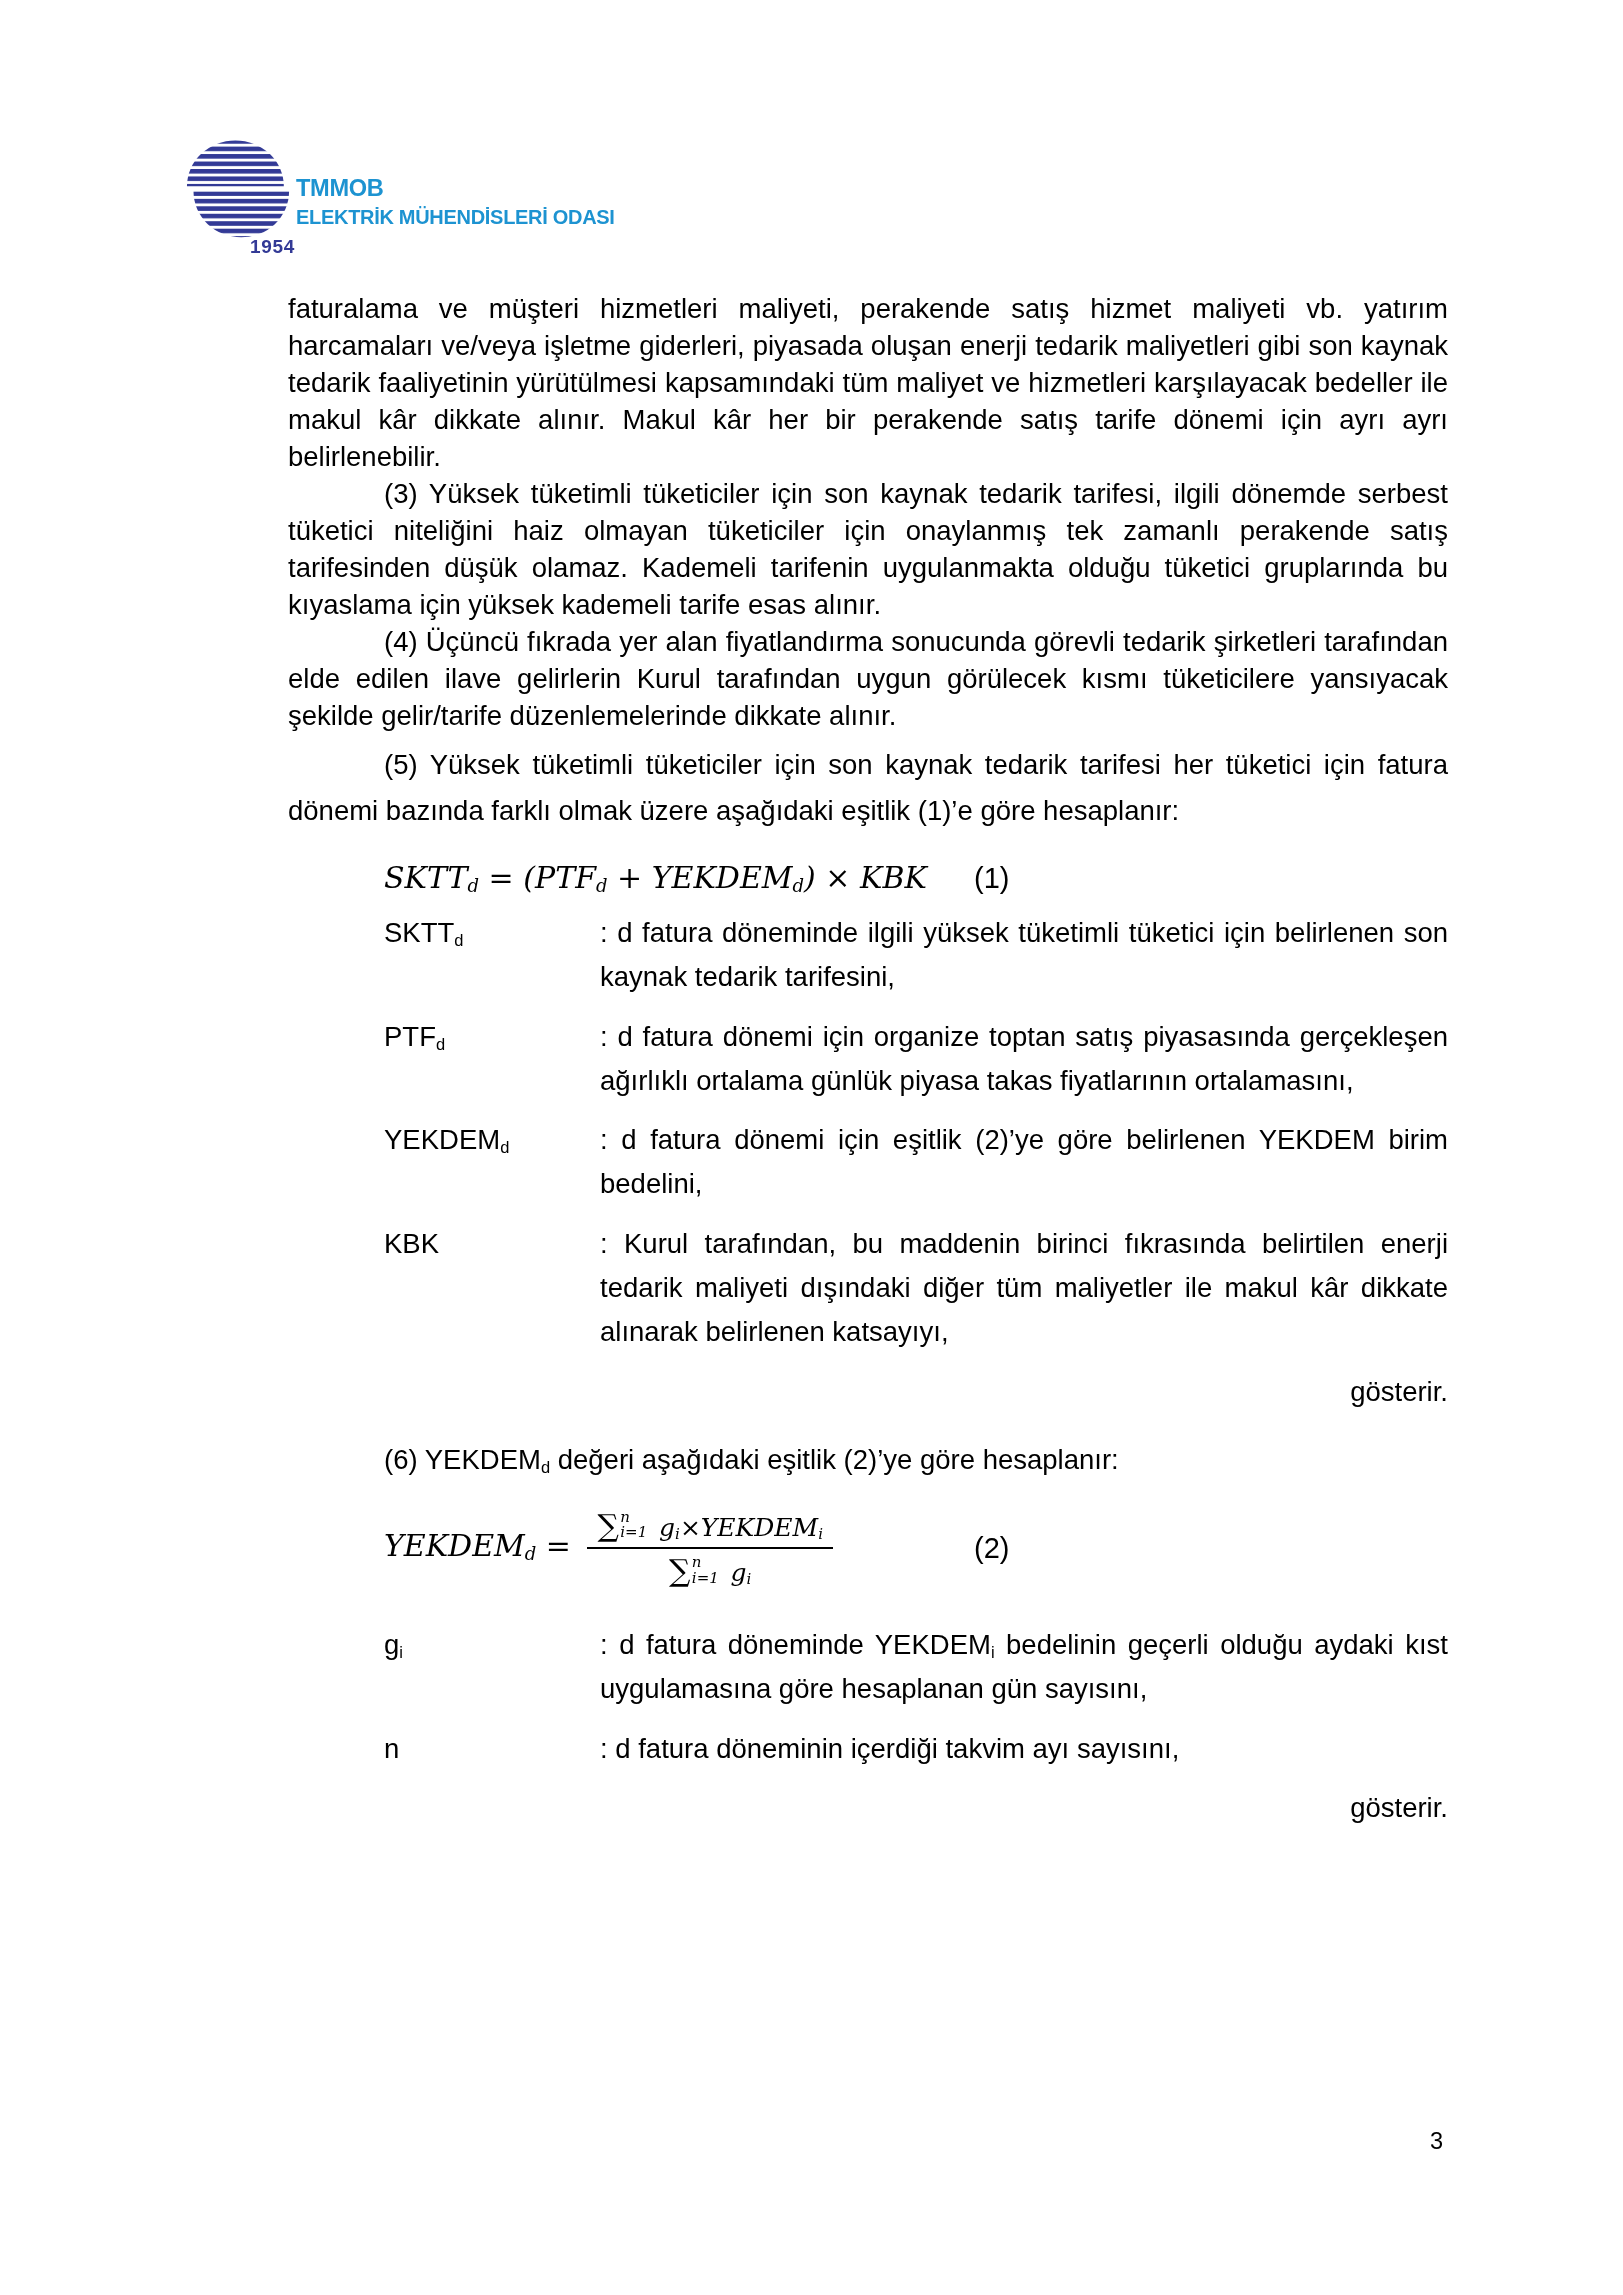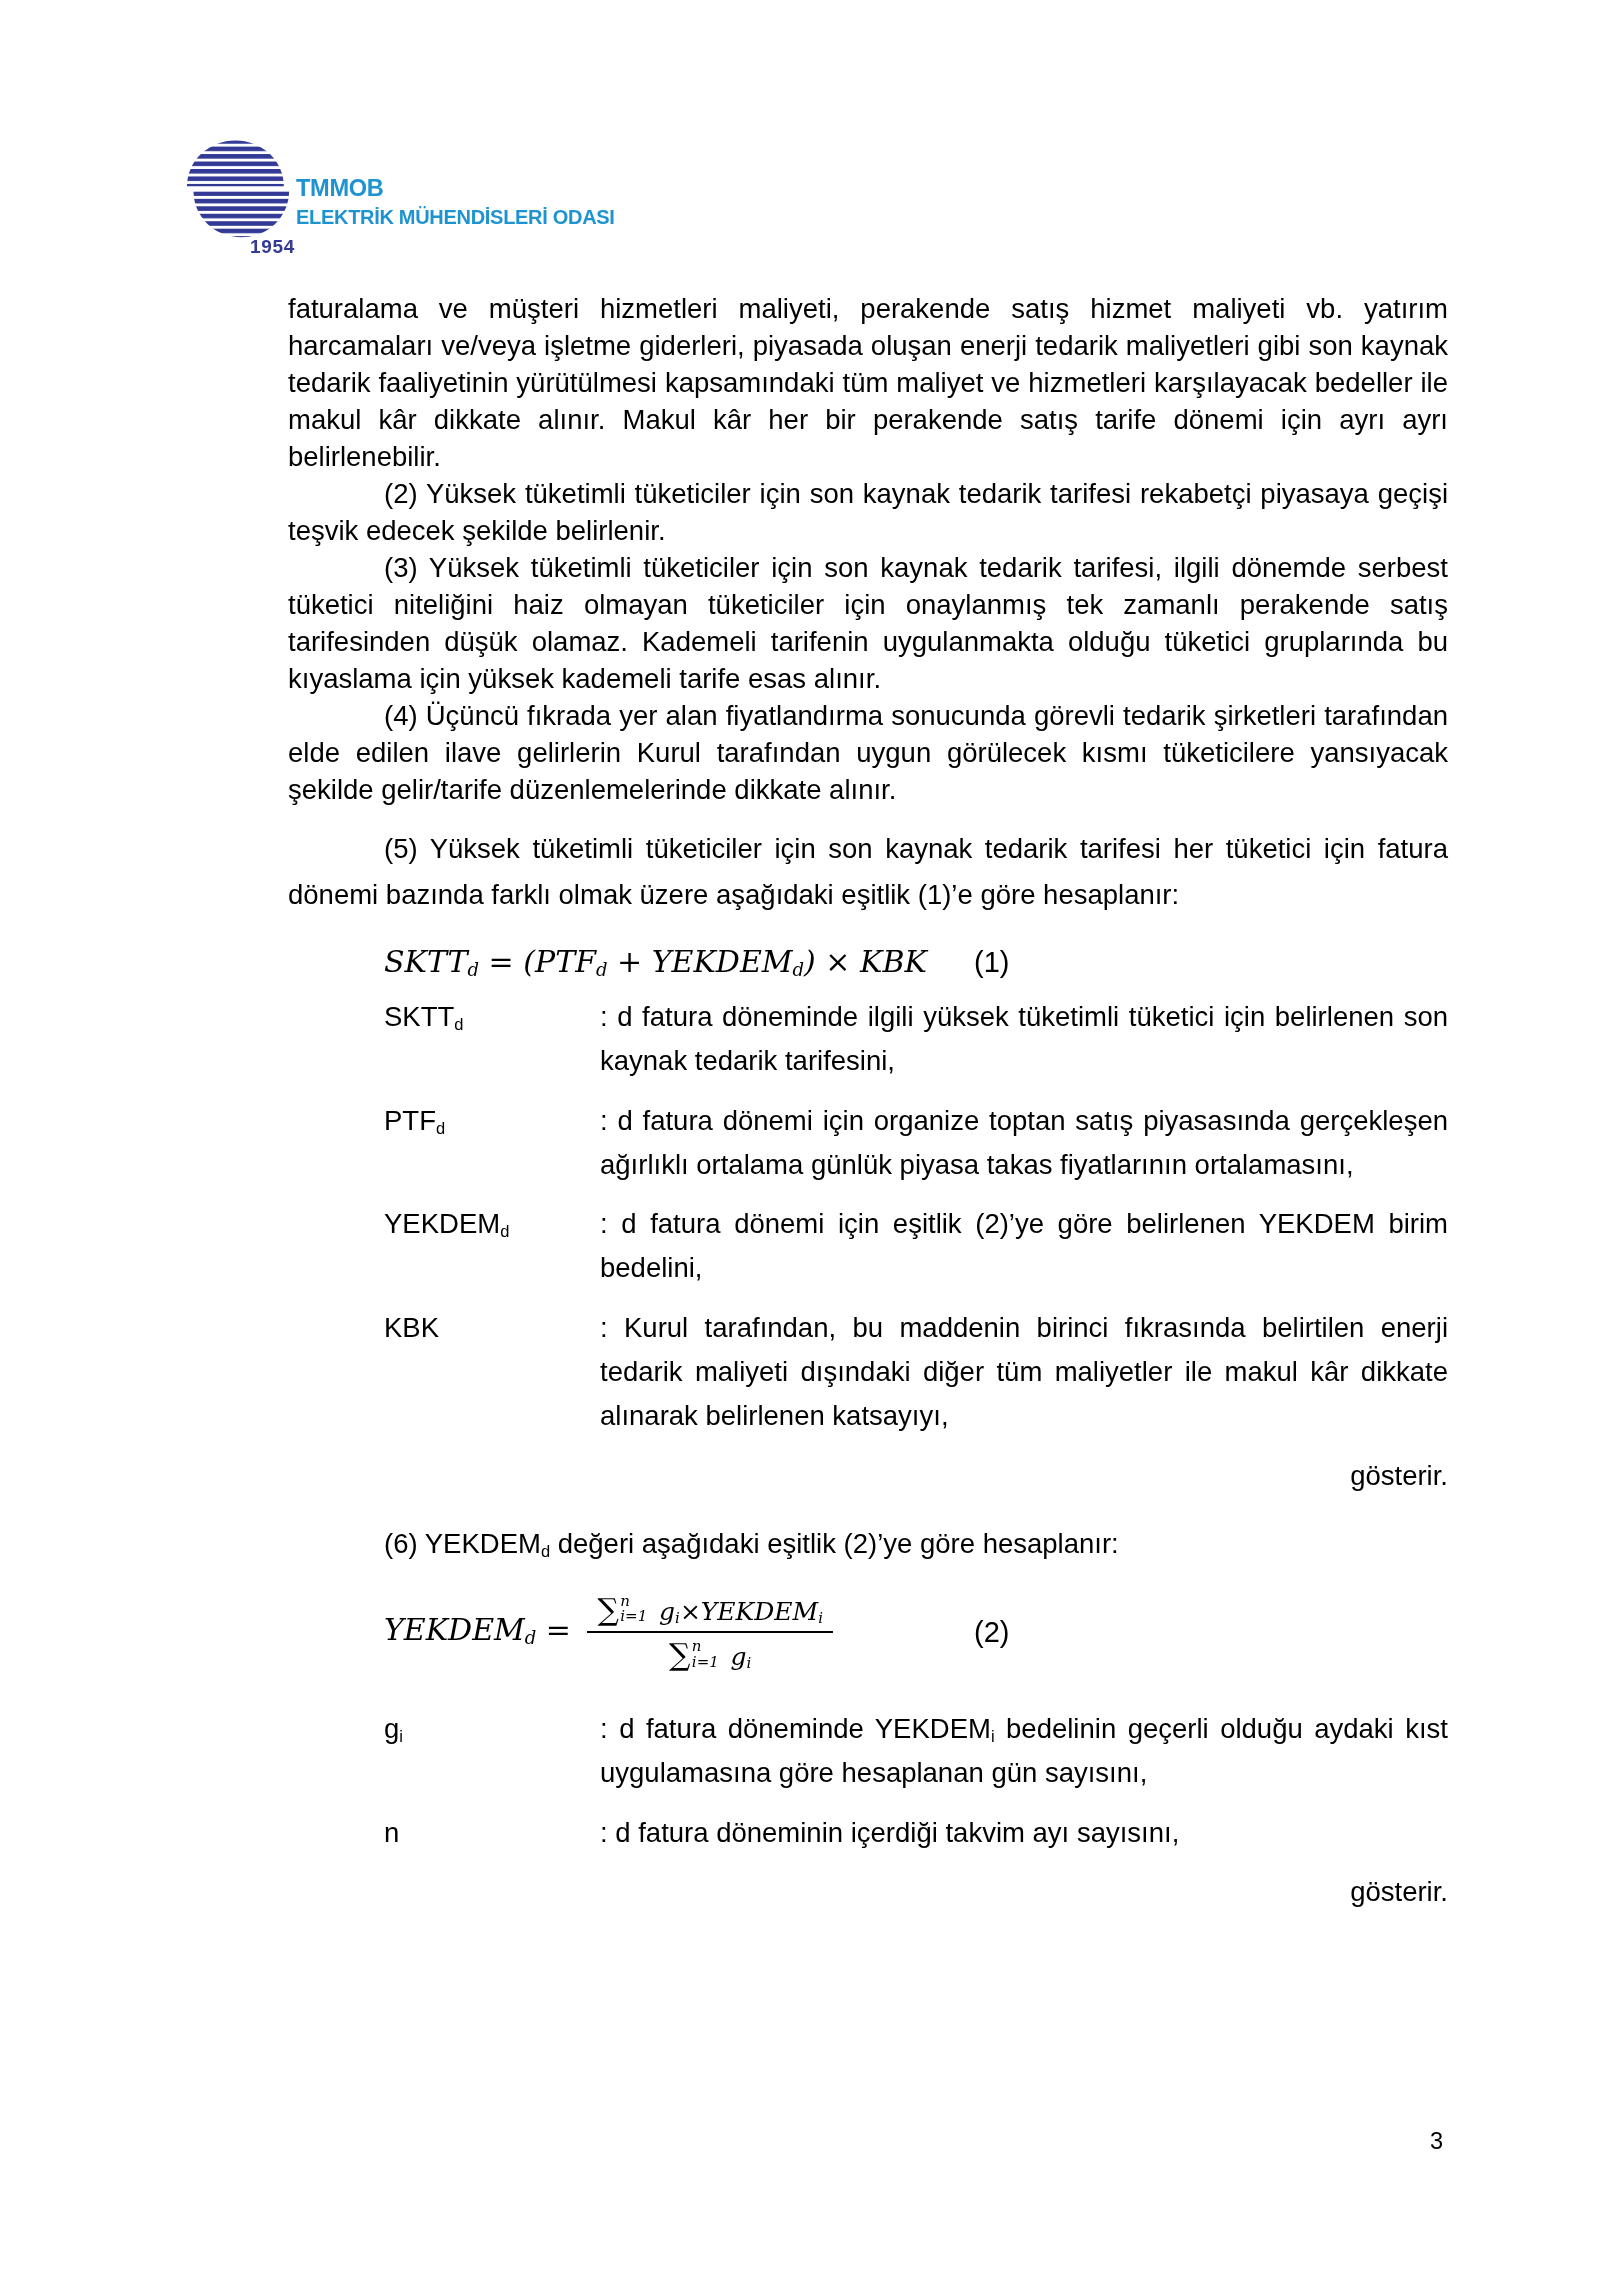--- a/index.html
+++ b/index.html
@@ -32,21 +32,21 @@
   #logo-org{font-size:23.6px;}
   #logo-name{font-size:20px;}
   
   #content{
     position:absolute;left:288px;top:290px;width:1160px;
     font-size:27.5px;line-height:37px;
     text-align:justify;
   }
   p{margin:0;padding:0;}
   .indent{text-indent:96px;}
-  .loose{line-height:46px;margin-top:18px;}
+  .loose{line-height:46px;margin-top:8px;}
   sub{font-size:0.6em;line-height:0;vertical-align:-0.22em;}
   
   .eq-row{
     position:relative;
     margin:22px 0 0 96px;
     font-family:"DejaVu Serif", serif;
     font-style:italic;
     font-size:30px;line-height:43px;
     text-align:left;text-indent:0;
   }
@@ -106,21 +106,20 @@
     <div id="logo-year">1954</div>
     <div id="logo-lines">
       <div id="logo-org">TMMOB</div>
       <div id="logo-name">ELEKTRİK MÜHENDİSLERİ ODASI</div>
     </div>
   </div>
 
   <div id="content">
 
     <p>faturalama ve müşteri hizmetleri maliyeti, perakende satış hizmet maliyeti vb. yatırım harcamaları ve/veya işletme giderleri, piyasada oluşan enerji tedarik maliyetleri gibi son kaynak tedarik faaliyetinin yürütülmesi kapsamındaki tüm maliyet ve hizmetleri karşılayacak bedeller ile makul kâr dikkate alınır. Makul kâr her bir perakende satış tarife dönemi için ayrı ayrı belirlenebilir.</p>
-    <p class="indent">(2) Yüksek tüketimli tüketiciler için son kaynak tedarik tarifesi rekabetçi piyasaya geçişi teşvik edecek şekilde belirlenir.</p>
     <p class="indent">(3) Yüksek tüketimli tüketiciler için son kaynak tedarik tarifesi, ilgili dönemde serbest tüketici niteliğini haiz olmayan tüketiciler için onaylanmış tek zamanlı perakende satış tarifesinden düşük olamaz. Kademeli tarifenin uygulanmakta olduğu tüketici gruplarında bu kıyaslama için yüksek kademeli tarife esas alınır.</p>
     <p class="indent">(4) Üçüncü fıkrada yer alan fiyatlandırma sonucunda görevli tedarik şirketleri tarafından elde edilen ilave gelirlerin Kurul tarafından uygun görülecek kısmı tüketicilere yansıyacak şekilde gelir/tarife düzenlemelerinde dikkate alınır.</p>
     <p class="indent loose">(5) Yüksek tüketimli tüketiciler için son kaynak tedarik tarifesi her tüketici için fatura dönemi bazında farklı olmak üzere aşağıdaki eşitlik (1)’e göre hesaplanır:</p>
 
     <div class="eq-row">
       <span>SKTT<sub>d</sub> = (PTF<sub>d</sub> + YEKDEM<sub>d</sub>) × KBK</span>
       <span class="eq-num">(1)</span>
     </div>
 
     <div class="def-list">

